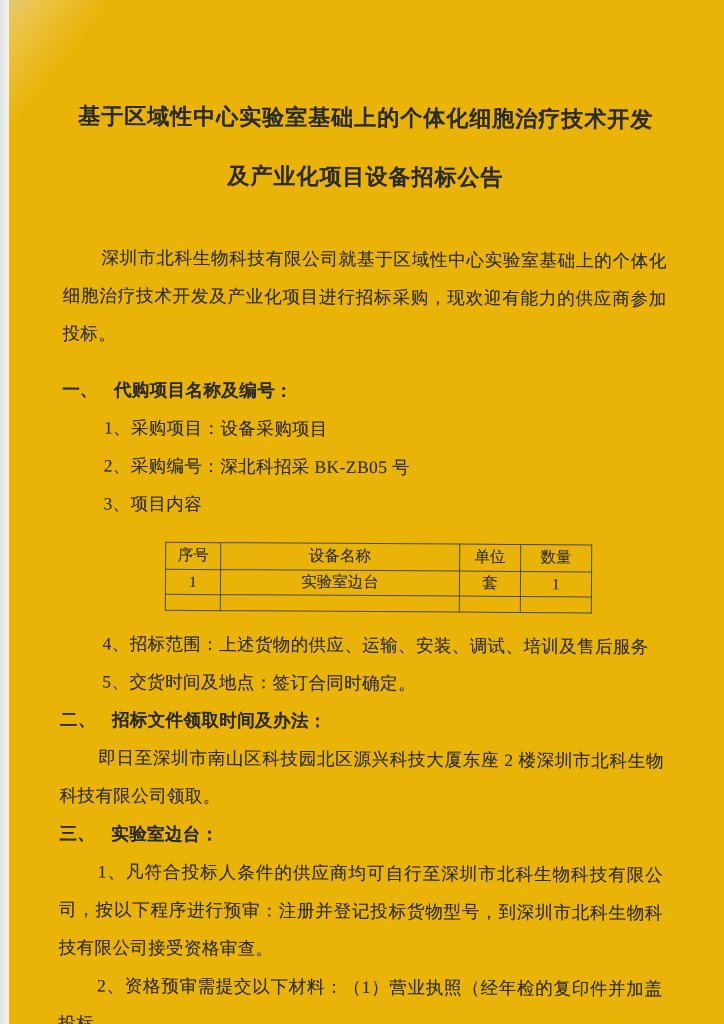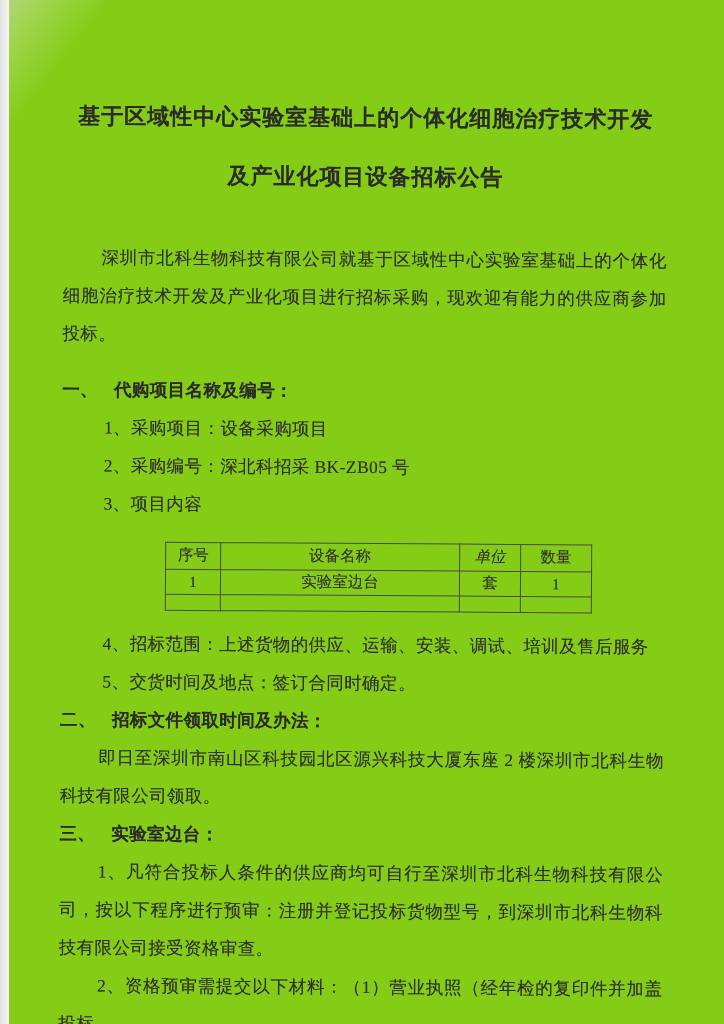--- a/index.html
+++ b/index.html
@@ -4,21 +4,21 @@
 <style>
   html, body {
     margin: 0;
     padding: 0;
     background: #ffffff;
   }
   .page {
     position: relative;
     width: 724px;
     height: 1024px;
-    background: #84cc16;
+    background: #eab308;
     overflow: hidden;
     font-family: "Liberation Serif", "DejaVu Serif", serif;
     color: #2f2f2f;
   }
   
   .scan-edge {
     position: absolute;
     left: 0; top: 0;
     width: 9px; height: 100%;
     background: linear-gradient(to right, #e2e2e2, #f6f6f6);
@@ -90,21 +90,21 @@
     border: 1px solid #4a4a4a;
     padding: 0 6px;
     font-weight: 400;
     text-align: center;
   }
   .equip-table th { height: 26px; }
   .equip-table td { height: 24px; }
   .equip-table tr.empty-row td { height: 15px; }
   .col-seq   { width: 42px;  }
   .col-name  { width: 226px; }
-  .col-unit  { width: 48px; font-style: italic;  }
+  .col-unit  { width: 48px;  }
   .col-qty   { width: 58px;  }
   .cell-left { text-align: left; padding-left: 9px; }
 </style>
 </head>
 <body>
 
 <div class="page">
   <div class="scan-edge"></div>
   <div class="scan-corner"></div>
 

